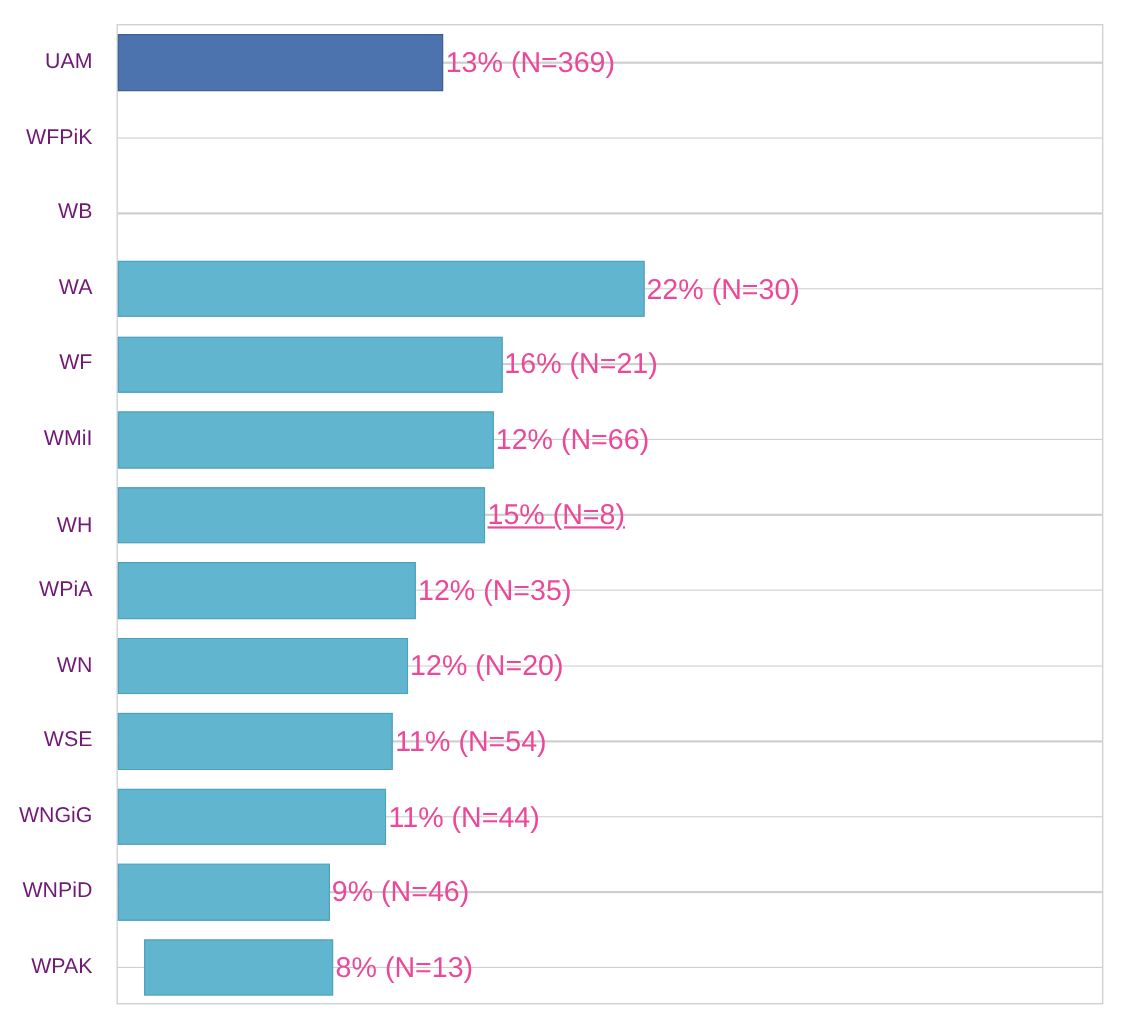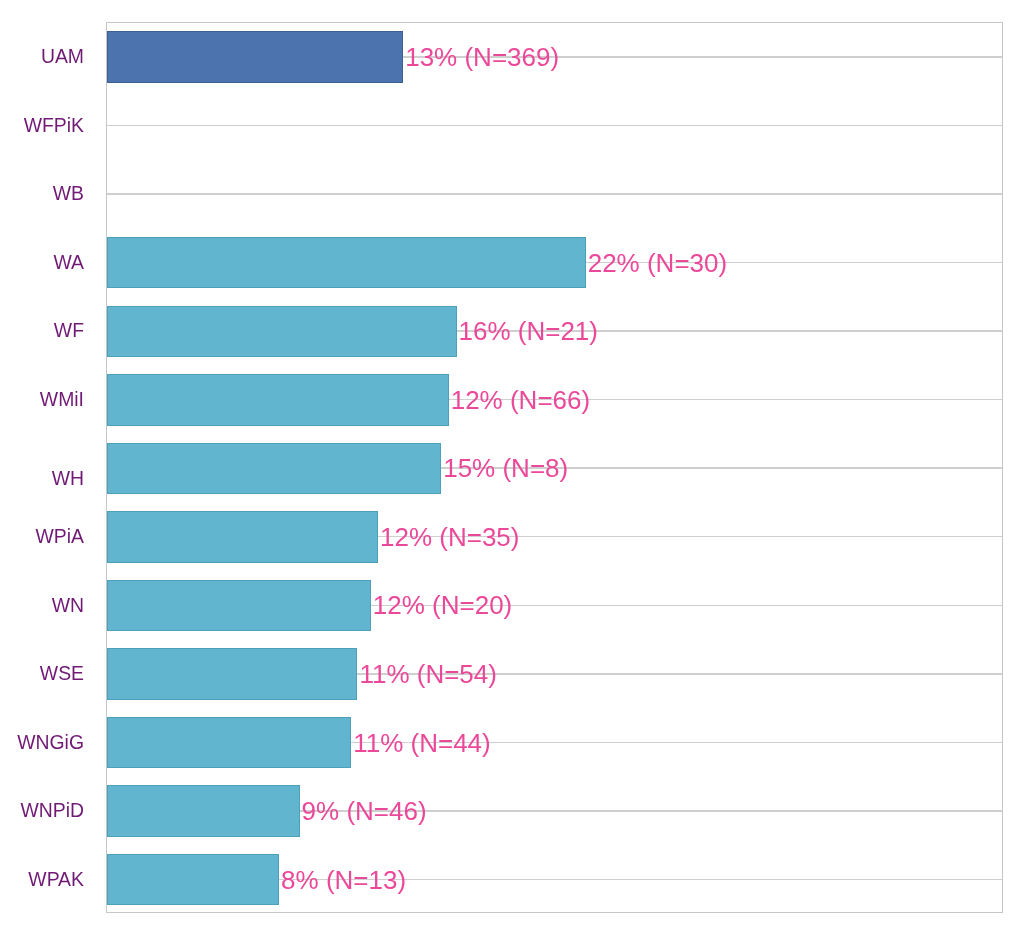--- a/index.html
+++ b/index.html
@@ -36,21 +36,21 @@
         <div class="dlabel" style="left: 352px; top: 50%; transform: translateY(-50%);">16% (N=21)</div>
       </div>
       <div class="grid" style="top: 376.012px;"></div>
       <div class="row" style="top: 342.692px; height: 68.5385px;">
         <div class="bar" style="width: 342.2px;"></div>
         <div class="dlabel" style="left: 344.2px; top: 50%; transform: translateY(-50%);">12% (N=66)</div>
       </div>
       <div class="grid" style="top: 444.55px;"></div>
       <div class="row" style="top: 411.231px; height: 68.5385px;">
         <div class="bar" style="width: 334.7px;"></div>
-        <div class="dlabel" style="left: 336.7px; top: 50%; transform: translateY(-50%);">15% (N=8)</div>
+        <div class="dlabel" style="left: 336.7px; top: 50%; transform: translateY(-50%); text-decoration: underline;">15% (N=8)</div>
       </div>
       <div class="grid" style="top: 513.088px;"></div>
       <div class="row" style="top: 479.769px; height: 68.5385px;">
         <div class="bar" style="width: 271.5px;"></div>
         <div class="dlabel" style="left: 273.5px; top: 50%; transform: translateY(-50%);">12% (N=35)</div>
       </div>
       <div class="grid" style="top: 581.627px;"></div>
       <div class="row" style="top: 548.308px; height: 68.5385px;">
         <div class="bar" style="width: 264.3px;"></div>
         <div class="dlabel" style="left: 266.3px; top: 50%; transform: translateY(-50%);">12% (N=20)</div>
@@ -64,21 +64,21 @@
       <div class="row" style="top: 685.385px; height: 68.5385px;">
         <div class="bar" style="width: 244.7px;"></div>
         <div class="dlabel" style="left: 246.7px; top: 50%; transform: translateY(-50%);">11% (N=44)</div>
       </div>
       <div class="grid" style="top: 787.242px;"></div>
       <div class="row" style="top: 753.923px; height: 68.5385px;">
         <div class="bar" style="width: 193.1px;"></div>
         <div class="dlabel" style="left: 195.1px; top: 50%; transform: translateY(-50%);">9% (N=46)</div>
       </div>
       <div class="grid" style="top: 855.781px;"></div>
-      <div class="row" style="top: 822.462px; height: 68.5385px;">
+      <div class="row" style="top: 822.462px; height: 68.5385px; margin-left: 24px;">
         <div class="bar" style="width: 172.6px;"></div>
         <div class="dlabel" style="left: 174.6px; top: 50%; transform: translateY(-50%);">8% (N=13)</div>
       </div>
     </div>
   <div id="labels">
       <div class="vlabel" style="top: 56.2692px; transform: translateY(-50%);">UAM</div>
       <div class="vlabel" style="top: 124.808px; transform: translateY(-50%);">WFPiK</div>
       <div class="vlabel" style="top: 193.346px; transform: translateY(-50%);">WB</div>
       <div class="vlabel" style="top: 261.885px; transform: translateY(-50%);">WA</div>
       <div class="vlabel" style="top: 330.423px; transform: translateY(-50%);">WF</div>

